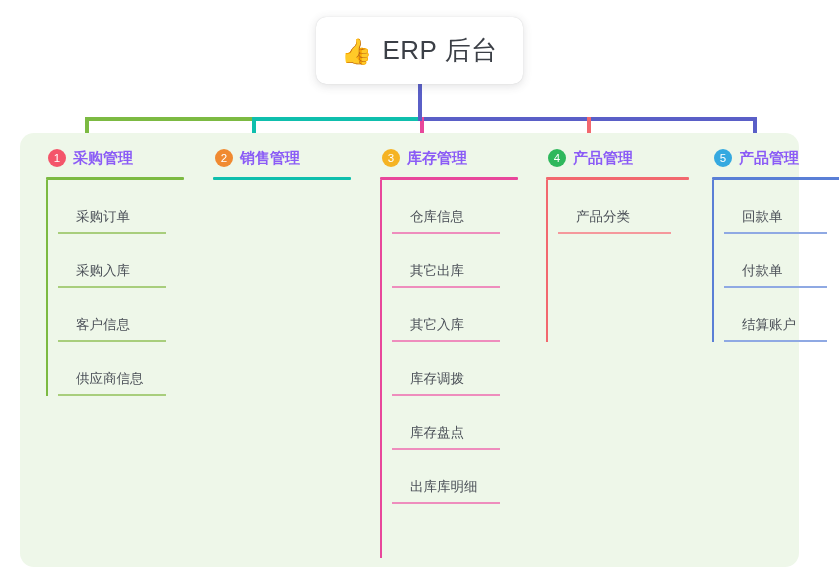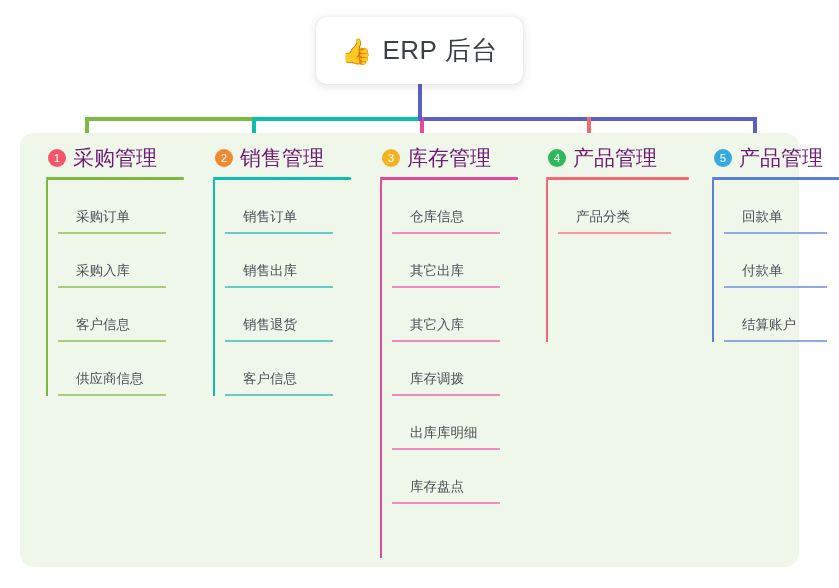--- a/index.html
+++ b/index.html
@@ -106,22 +106,23 @@
     height: 18px;
     border-radius: 50%;
     color: #ffffff;
     font-size: 11.5px;
     line-height: 18px;
     text-align: center;
     font-weight: normal;
     flex: none;
   }
   .col-title {
-    font-size: 21px;
-    color: #701a75;
+    font-size: 15px;
+    color: #8b5cf6;
+    font-weight: bold;
   }
   .head-rule {
     height: 3px;
     margin-top: 6px;
     border-radius: 1px;
   }
   .items {
     position: relative;
     padding-left: 12px;
   }
@@ -204,39 +205,20 @@
             <div class="item-rule" style="background: rgb(168, 206, 124); width: 108px;"></div>
           </div>
         </div>
       </div>
       <div class="col" style="left: 203px; width: 150px;">
         <div class="col-head">
           <span class="badge" style="background: rgb(240, 138, 49);">2</span>
           <span class="col-title">销售管理</span>
         </div>
         <div class="head-rule" style="background: rgb(15, 191, 173); width: 138px; margin-left: 10px;"></div>
-        <div class="items">
-          <div class="stem" style="background: rgb(15, 191, 173); height: 216px;"></div>
-          <div class="item">
-            <span class="item-label">销售订单</span>
-            <div class="item-rule" style="background: rgb(99, 204, 194); width: 108px;"></div>
-          </div>
-          <div class="item">
-            <span class="item-label">销售出库</span>
-            <div class="item-rule" style="background: rgb(99, 204, 194); width: 108px;"></div>
-          </div>
-          <div class="item">
-            <span class="item-label">销售退货</span>
-            <div class="item-rule" style="background: rgb(99, 204, 194); width: 108px;"></div>
-          </div>
-          <div class="item">
-            <span class="item-label">客户信息</span>
-            <div class="item-rule" style="background: rgb(99, 204, 194); width: 108px;"></div>
-          </div>
-        </div>
       </div>
       <div class="col" style="left: 370px; width: 150px;">
         <div class="col-head">
           <span class="badge" style="background: rgb(245, 179, 36);">3</span>
           <span class="col-title">库存管理</span>
         </div>
         <div class="head-rule" style="background: rgb(232, 71, 155); width: 138px; margin-left: 10px;"></div>
         <div class="items">
           <div class="stem" style="background: rgb(232, 71, 155); height: 378px;"></div>
           <div class="item">
@@ -249,25 +231,25 @@
           </div>
           <div class="item">
             <span class="item-label">其它入库</span>
             <div class="item-rule" style="background: rgb(238, 141, 189); width: 108px;"></div>
           </div>
           <div class="item">
             <span class="item-label">库存调拨</span>
             <div class="item-rule" style="background: rgb(238, 141, 189); width: 108px;"></div>
           </div>
           <div class="item">
+            <span class="item-label">库存盘点</span>
+            <div class="item-rule" style="background: rgb(238, 141, 189); width: 108px;"></div>
+          </div>
+          <div class="item">
             <span class="item-label">出库库明细</span>
-            <div class="item-rule" style="background: rgb(238, 141, 189); width: 108px;"></div>
-          </div>
-          <div class="item">
-            <span class="item-label">库存盘点</span>
             <div class="item-rule" style="background: rgb(238, 141, 189); width: 108px;"></div>
           </div>
         </div>
       </div>
       <div class="col" style="left: 536px; width: 155px;">
         <div class="col-head">
           <span class="badge" style="background: rgb(46, 184, 92);">4</span>
           <span class="col-title">产品管理</span>
         </div>
         <div class="head-rule" style="background: rgb(242, 104, 110); width: 143px; margin-left: 10px;"></div>

